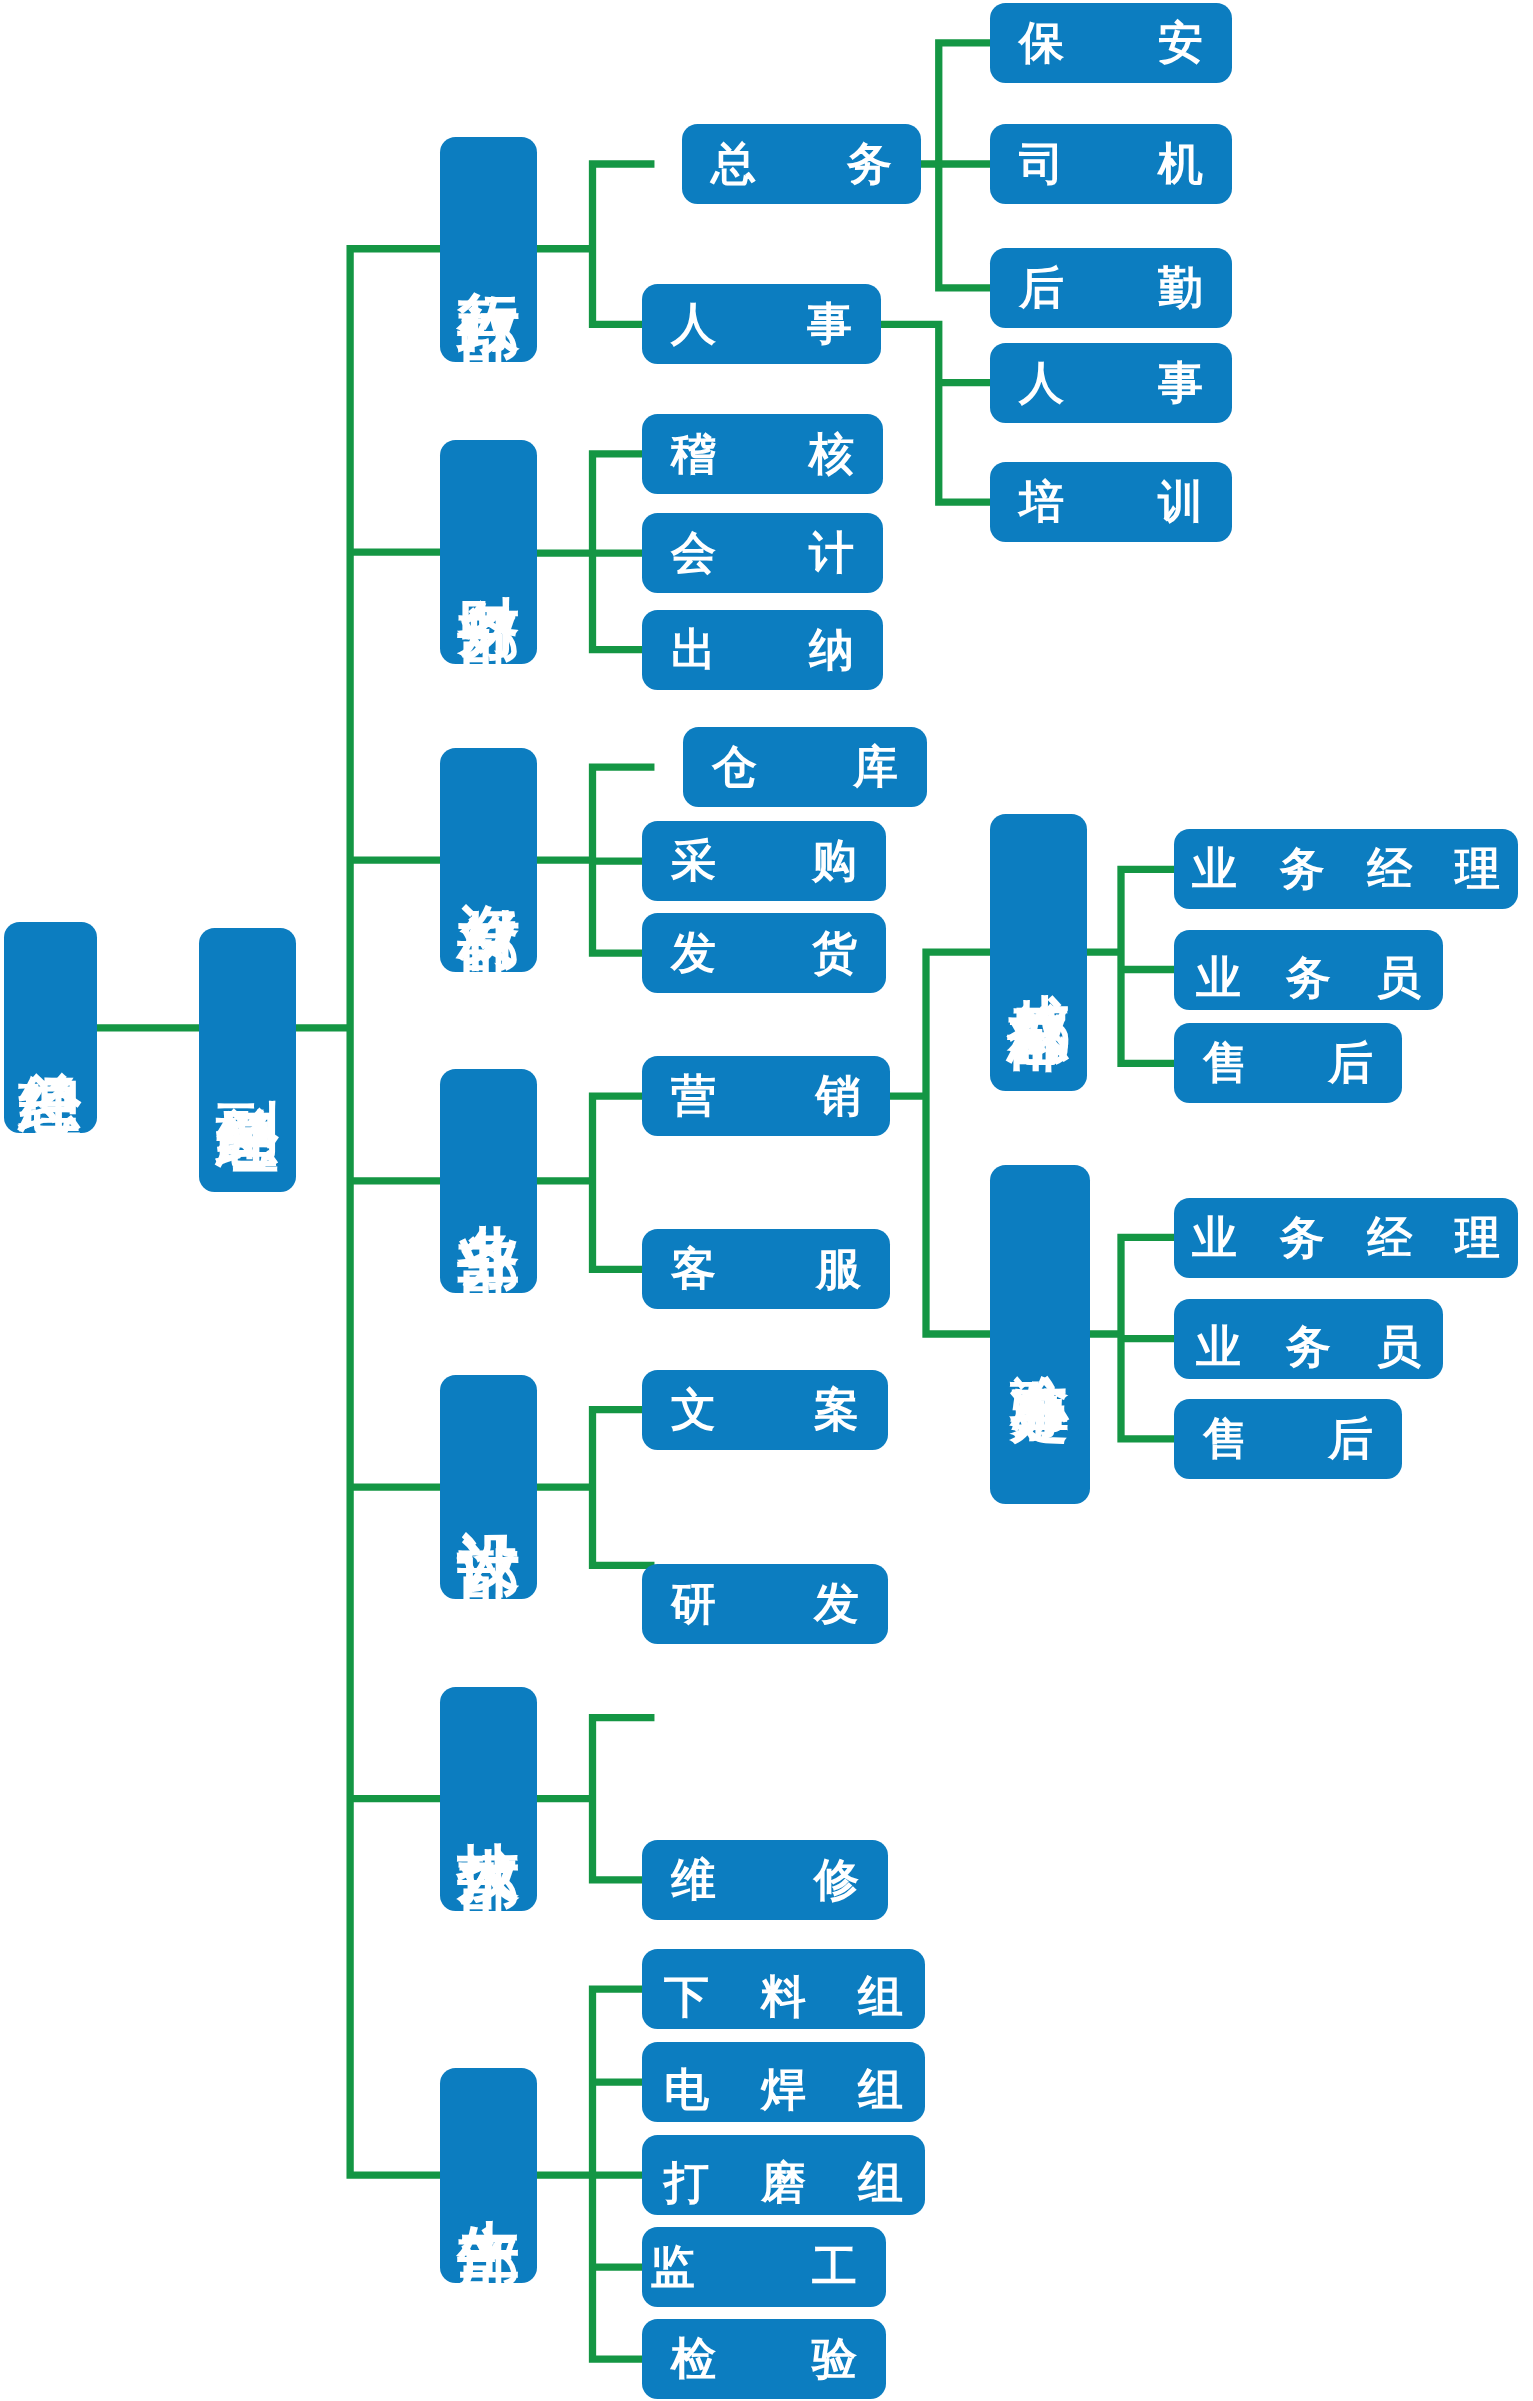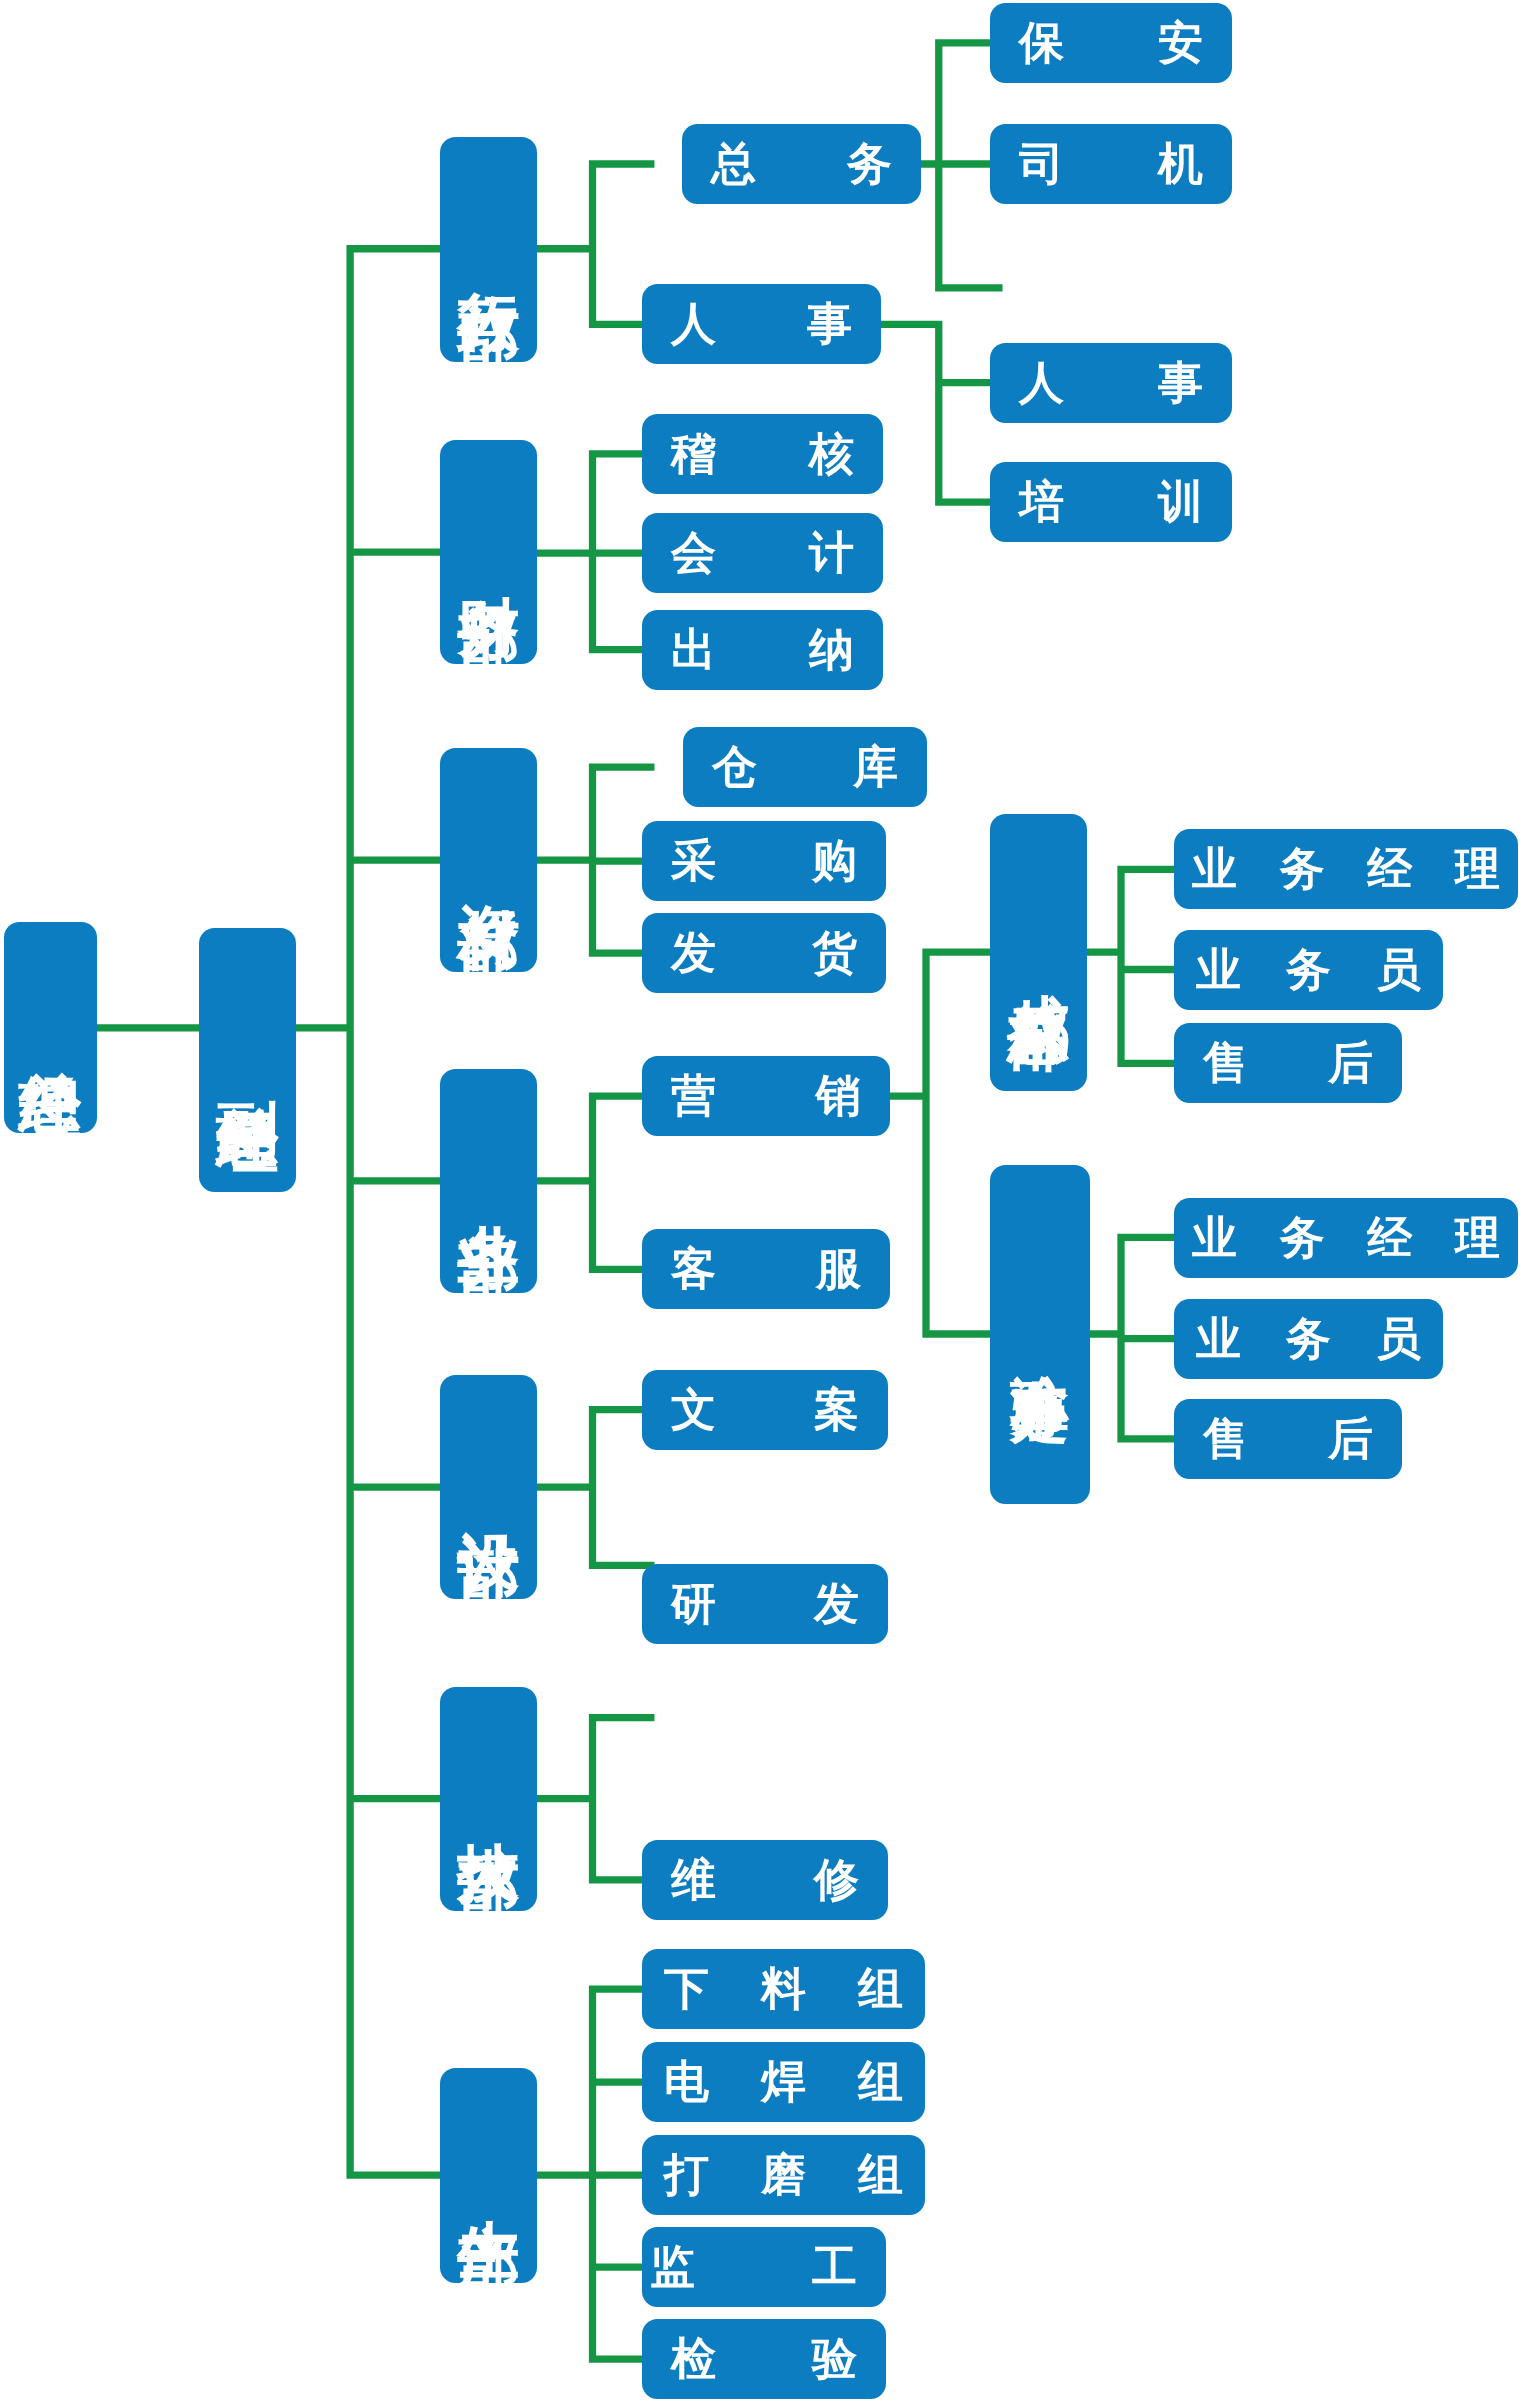--- a/index.html
+++ b/index.html
@@ -9,21 +9,21 @@
   }
   .wires{position:absolute;left:0;top:0;z-index:0;}
   .wires path{stroke:var(--connector,#149644);stroke-width:8;fill:none;stroke-linecap:square;}
   .node{
     position:absolute;z-index:1;background:var(--node_fill,#0c7dc0);color:var(--node_text,#ffffff);
     border-radius:15.5px;box-sizing:border-box;font-weight:600;
   }
   .node.h{font-size:45px;line-height:80px;text-align:justify;text-align-last:justify;white-space:nowrap;}
   .node.h .lbl{display:inline;}
   .node.p2{padding:0 29px;}
-  .node.p3{padding:0 22px;}
+  .node.p3{padding:8px 22px;}
   .node.p4{padding:0 18px;}
   .node.v{
     display:flex;align-items:center;justify-content:center;
     writing-mode:vertical-rl;text-orientation:upright;
     font-size:62px;letter-spacing:4.6px;line-height:1;
   }
 </style>
 </head>
 <body>
 
@@ -72,20 +72,21 @@
     </div>
   <div class="node v" style="left:440px;top:2068px;width:97px;height:215px;">
       <span class="lbl">生产部</span>
     </div>
 
   <div class="node h p2" style="left:642px;top:124px;width:239px;height:80px;margin-left:40px;"><span class="lbl">总务</span></div>
   <div class="node h p2" style="left:642px;top:284px;width:239px;height:80px;"><span class="lbl">人事</span></div>
 
   <div class="node h p2" style="left:990px;top:2.7px;width:242px;height:80px;"><span class="lbl">保安</span></div>
   <div class="node h p2" style="left:990px;top:124px;width:242px;height:80px;"><span class="lbl">司机</span></div>
+  <div class="node h p2" style="left:990px;top:248px;width:242px;height:80px;"><span class="lbl">后勤</span></div>
 
   <div class="node h p2" style="left:990px;top:343px;width:242px;height:80px;"><span class="lbl">人事</span></div>
   <div class="node h p2" style="left:990px;top:462px;width:242px;height:80px;"><span class="lbl">培训</span></div>
 
   <div class="node h p2" style="left:642px;top:414px;width:241px;height:80px;"><span class="lbl">稽核</span></div>
   <div class="node h p2" style="left:642px;top:513px;width:241px;height:80px;"><span class="lbl">会计</span></div>
   <div class="node h p2" style="left:642px;top:610px;width:241px;height:80px;"><span class="lbl">出纳</span></div>
 
   <div class="node h p2" style="left:642px;top:727px;width:244px;height:80px;margin-left:41px;"><span class="lbl">仓库</span></div>
   <div class="node h p2" style="left:642px;top:821px;width:244px;height:80px;"><span class="lbl">采购</span></div>

